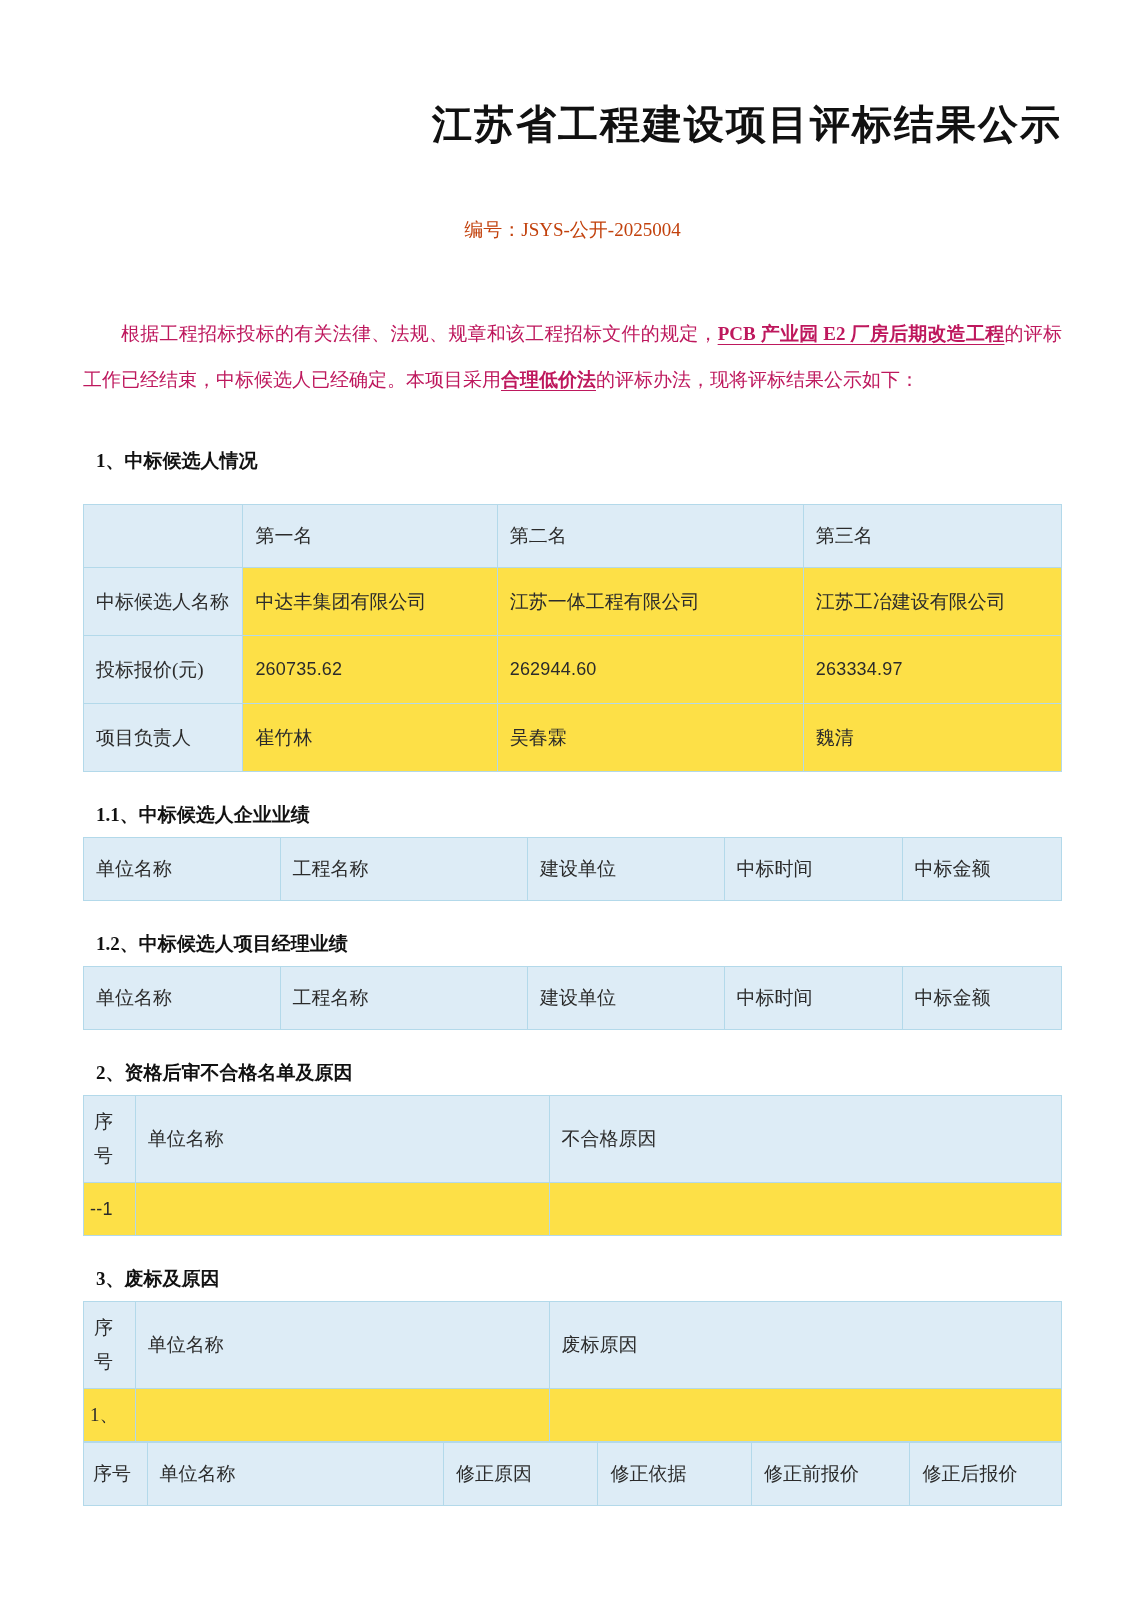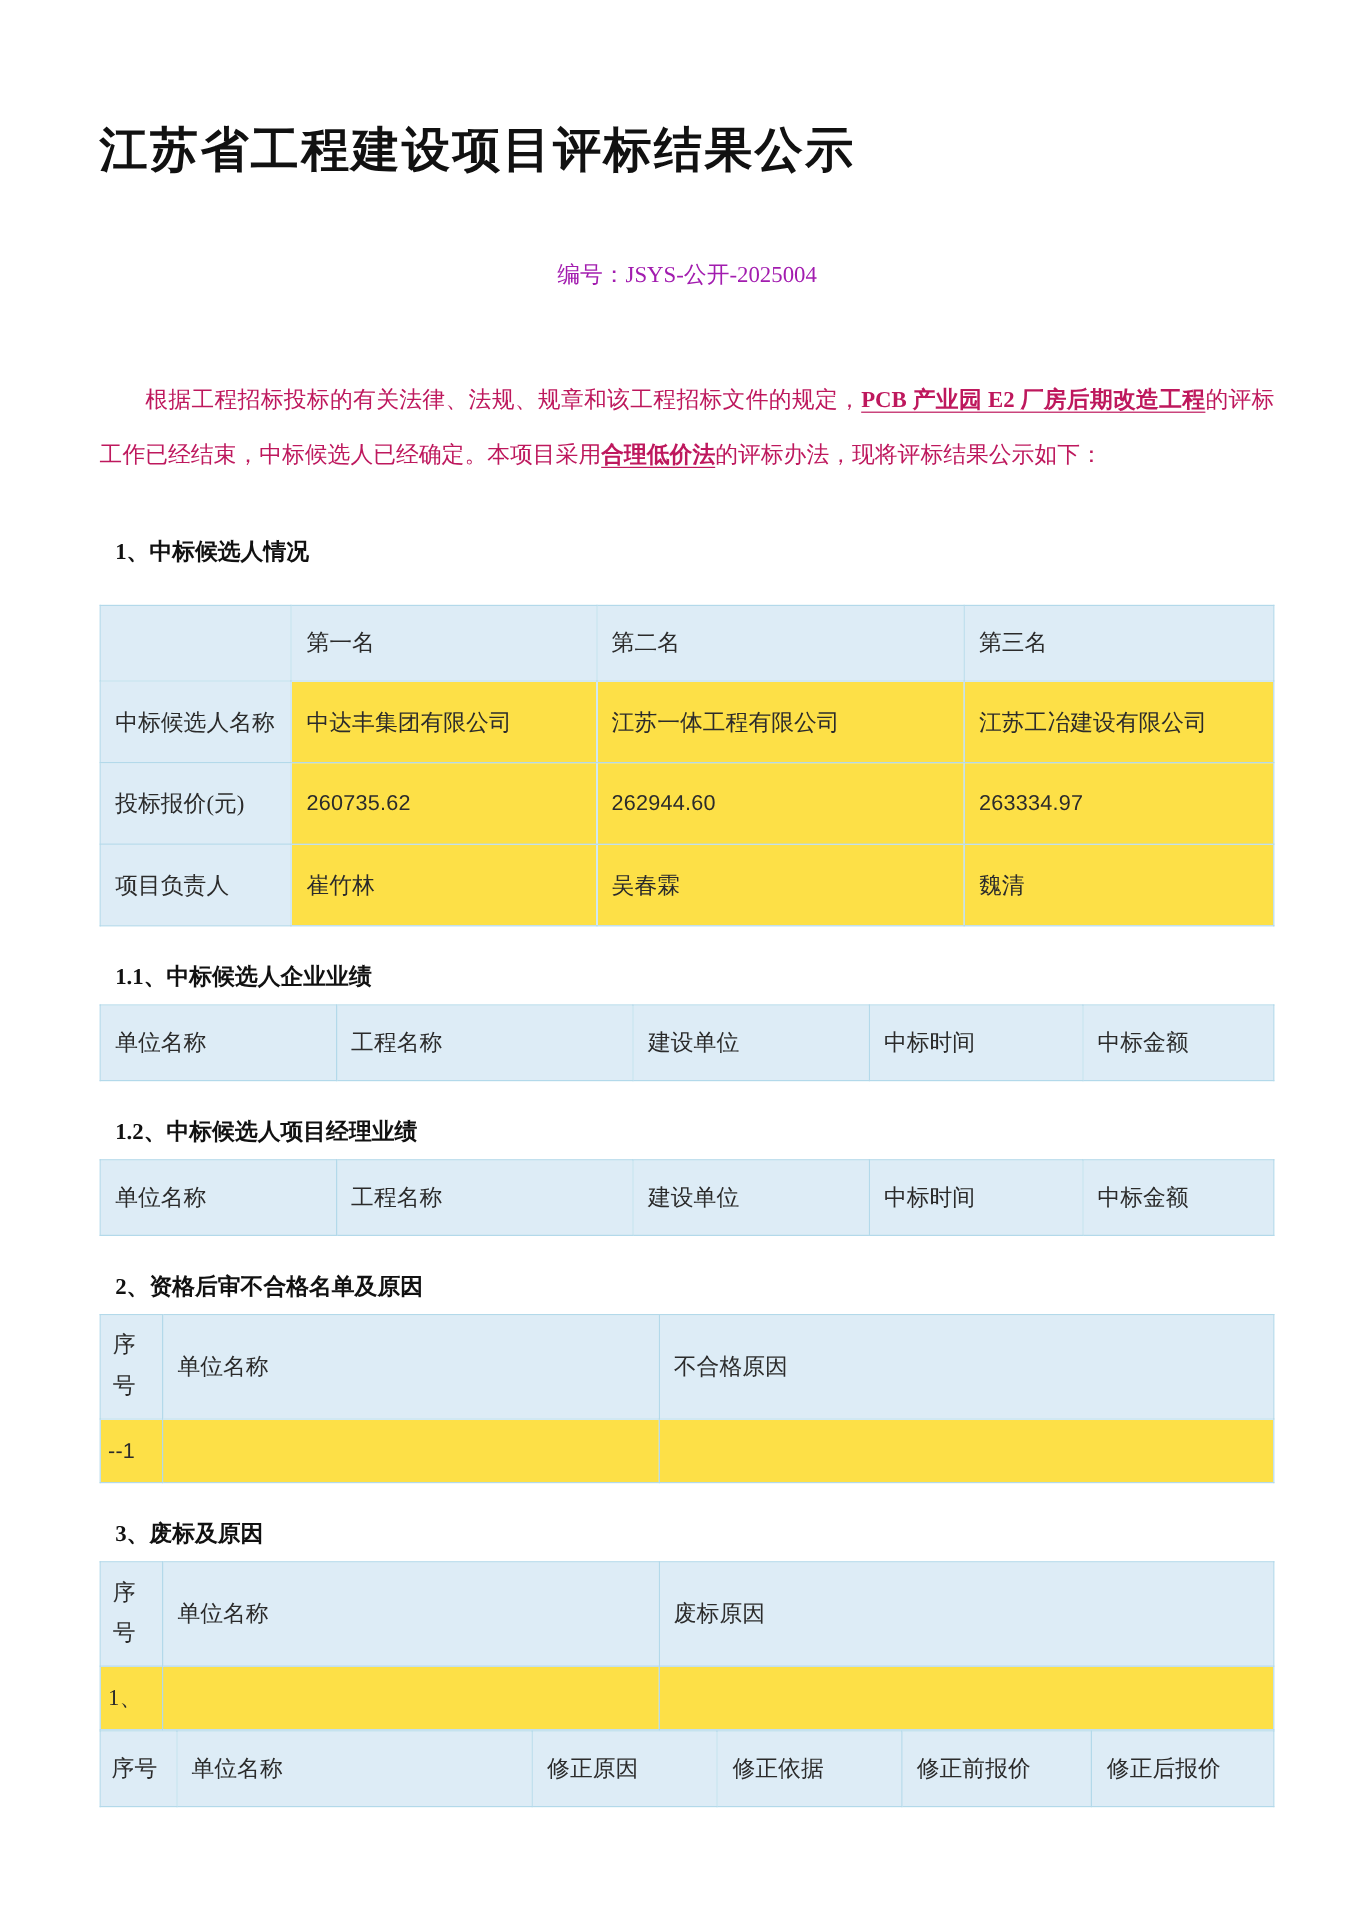--- a/index.html
+++ b/index.html
@@ -19,29 +19,29 @@
     width: 1131px;
     height: 1600px;
     padding: 97px 69px 0 83px;
   }
   .title {
     margin: 0 0 64px 0;
     font-size: 40px;
     line-height: 56px;
     font-weight: 700;
     letter-spacing: 2px;
-    text-align: left;
+    text-align: right;
     color: #111;
   }
   .doc-number {
     margin: 0 0 68px 0;
     font-size: 19px;
     line-height: 26px;
     text-align: center;
-    color: #a21caf;
+    color: #c2410c;
   }
   .intro {
     margin: 0 0 45px 0;
     font-size: 19px;
     line-height: 46px;
     text-indent: 2em;
     text-align: justify;
     color: #be185d;
   }
   .intro .em {

